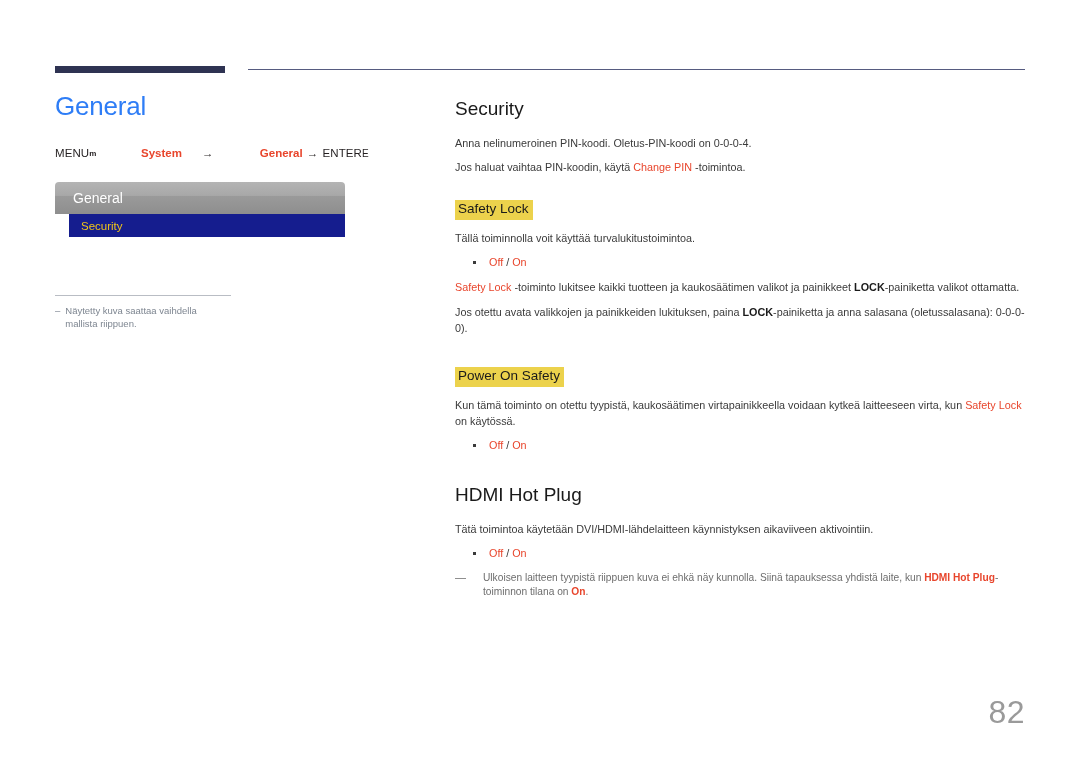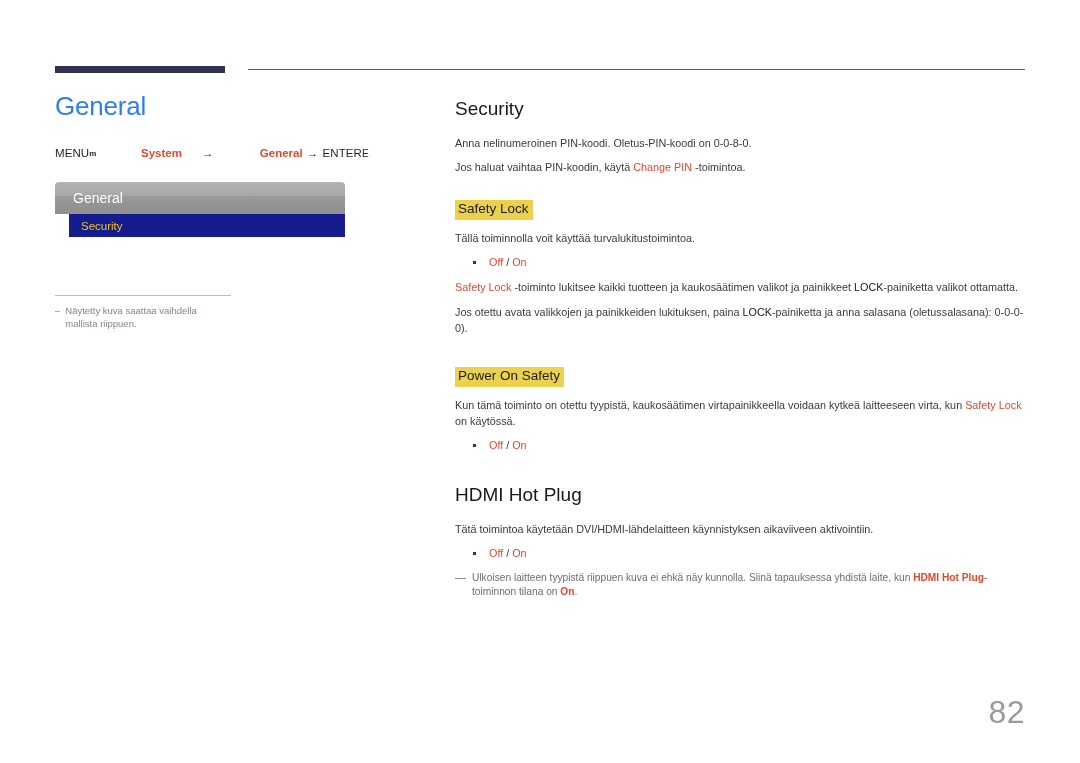--- a/index.html
+++ b/index.html
@@ -141,21 +141,21 @@
     padding: 1px 4px 2px 3px;
     margin: 0 0 10px 0;
     line-height: 1.25;
   }
   p.body {
     font-size: 10.8px;
     line-height: 1.5;
     color: #3a3a3a;
     margin: 0 0 8px 0;
   }
-  .b { font-weight: normal; color: #1a1a1a; }
+  .b { font-weight: bold; color: #1a1a1a; }
   .o { color: #e8452c; }
   .ob { color: #e8452c; font-weight: bold; }
 
   ul.opts {
     list-style: none;
     margin: 0 0 9px 0;
     padding: 0 0 0 12px;
   }
   ul.opts li {
     font-size: 10.8px;
@@ -183,21 +183,21 @@
     color: #6d6d6d;
     margin-top: 3px;
   }
   .tip-dash {
     flex: 0 0 auto;
     font-size: 11px;
     line-height: 1;
     position: relative;
     top: 1px;
   }
-  .tip-body { flex: 1 1 auto; }
+  .tip-body { flex: 1 1 auto; margin-left: 11px; }
 
   .spacer-lg { height: 22px; }
   .spacer-md { height: 16px; }
 
   
   .page-num {
     position: absolute;
     right: 55px;
     bottom: 32px;
     font-size: 32px;
@@ -242,21 +242,21 @@
       <span>Näytetty kuva saattaa vaihdella mallista riippuen.</span>
     </div>
   </div>
 
 </div>
 
 <div class="right-col">
 
   
   <h2 class="sec-title">Security</h2>
-  <p class="body">Anna nelinumeroinen PIN-koodi. Oletus-PIN-koodi on 0-0-8-0.</p>
+  <p class="body">Anna nelinumeroinen PIN-koodi. Oletus-PIN-koodi on 0-0-0-4.</p>
   <p class="body"><span>Jos haluat vaihtaa PIN-koodin, käytä </span><span class="o">Change PIN</span><span> -toimintoa.</span></p>
 
   <div class="spacer-md"></div>
 
   
   <h3 class="sub-title">Safety Lock</h3>
   <p class="body">Tällä toiminnolla voit käyttää turvalukitustoimintoa.</p>
   <ul class="opts">
     <li><span>Off</span><span class="slash"> / </span><span>On</span></li>
   </ul>

